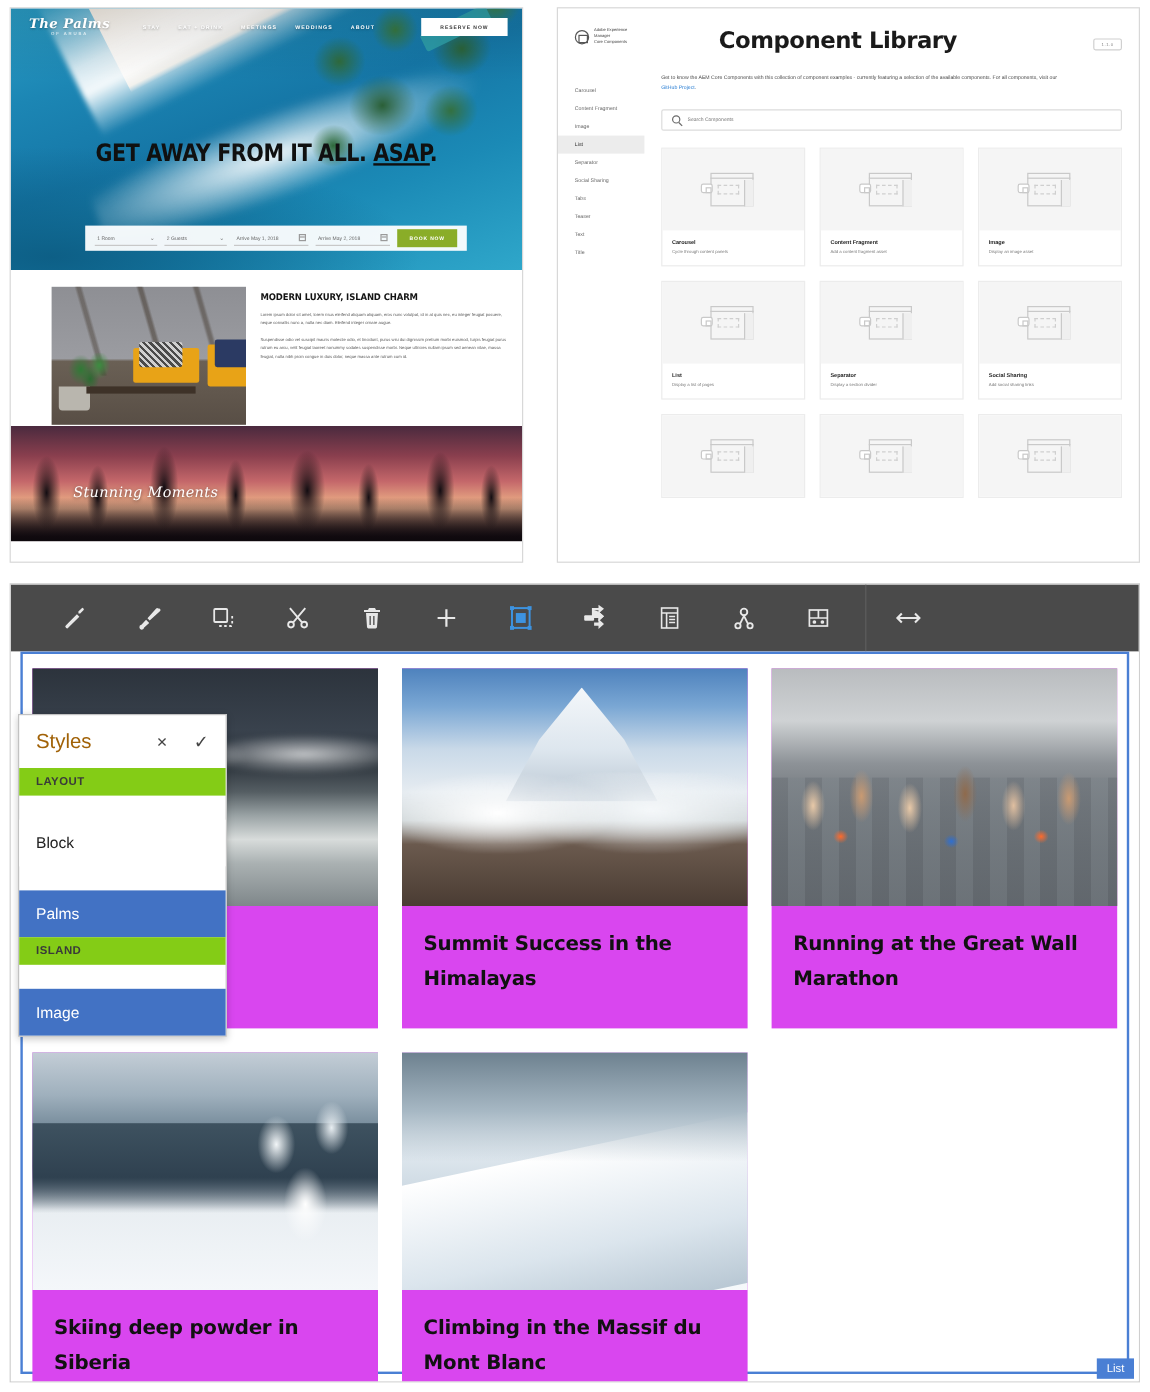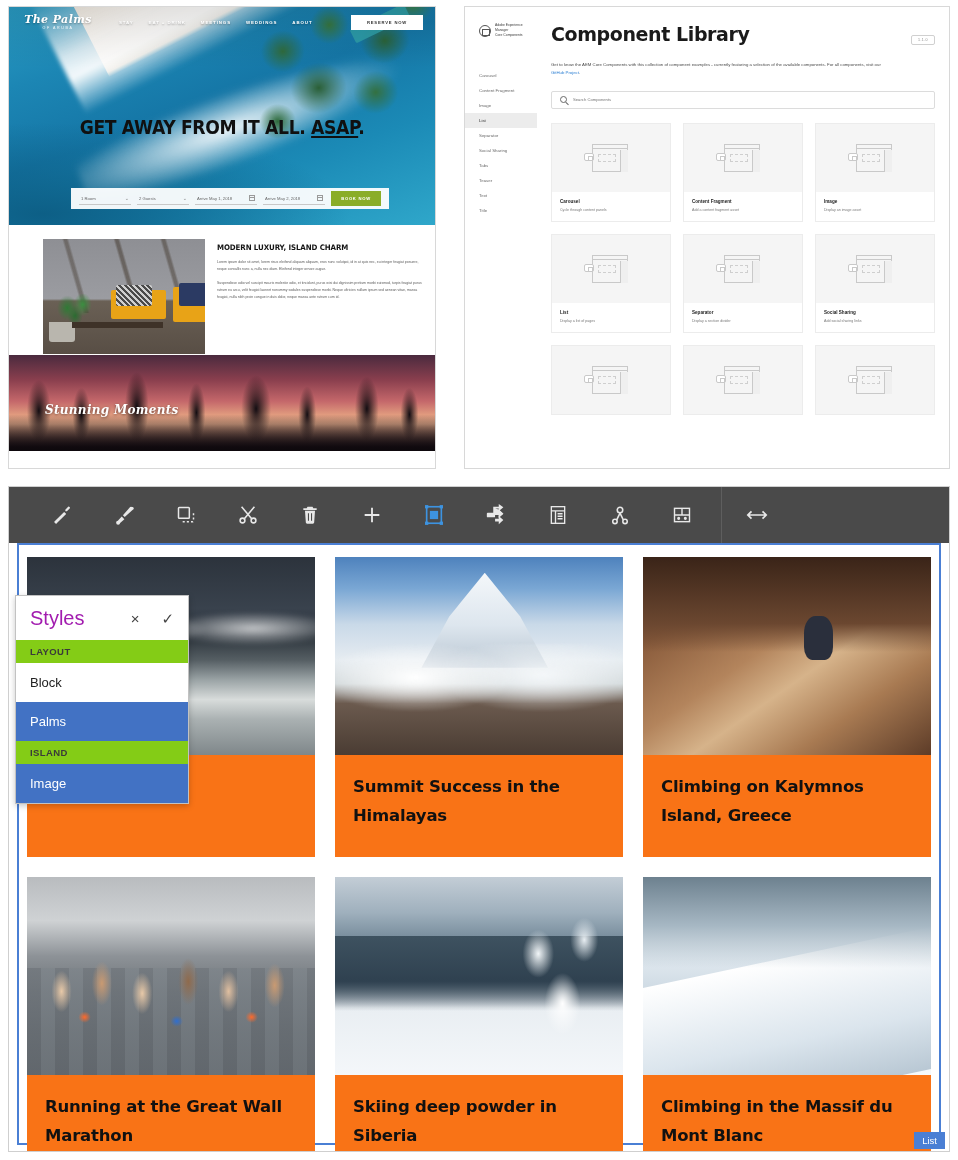--- a/index.html
+++ b/index.html
@@ -159,22 +159,22 @@
       radial-gradient(ellipse 4% 52% at 30% 54%, #130d12 0%, rgba(19,13,18,0) 70%),
       radial-gradient(ellipse 3% 44% at 44% 60%, #130d12 0%, rgba(19,13,18,0) 70%),
       radial-gradient(ellipse 5% 50% at 58% 56%, #130d12 0%, rgba(19,13,18,0) 70%),
       radial-gradient(ellipse 3% 42% at 70% 62%, #130d12 0%, rgba(19,13,18,0) 70%),
       radial-gradient(ellipse 4% 48% at 84% 56%, #130d12 0%, rgba(19,13,18,0) 70%),
       radial-gradient(ellipse 3% 40% at 94% 62%, #130d12 0%, rgba(19,13,18,0) 70%),
       linear-gradient(to bottom, rgba(0,0,0,0) 62%, rgba(10,6,10,.9) 100%);
   }
   .moments-title {
     position:absolute; left:36px; top:48px; color:#fff;
-    font-family:"DejaVu Serif", serif; font-style:italic; font-weight:700;
-    font-size:12px; letter-spacing:.3px; text-shadow:0 1px 3px rgba(0,0,0,.55);
+    font-family:"DejaVu Serif", serif; font-style:italic; font-weight:400;
+    font-size:12px; letter-spacing:.3px; text-shadow:0 1px 3px rgba(0,0,0,.55);padding-left:16px;
   }
 
   
   #panel-cl {
     position:absolute; left:464px; top:6px; width:486px; height:463px;
     background:#fff; border:1px solid #d8d8d8; overflow:hidden;
   }
   .cl-inner { display:flex; height:100%; }
   .cl-side { width:72px; flex:0 0 auto; padding:16px 0 0 0; }
   .cl-logo { display:flex; align-items:center; gap:4px; padding:0 0 0 14px; margin-bottom:30px; }
@@ -185,21 +185,21 @@
   .cl-logo-mark:after {
     content:""; position:absolute; left:2px; top:3px; width:6px; height:5px;
     border:1px solid #555;
   }
   .cl-logo-txt { font-size:3.4px; line-height:1.5; color:#3b3b3b; }
   .cl-nav-item {
     font-size:4.4px; color:#6b6b6b; padding:5px 0 5px 14px; cursor:pointer;
   }
   .cl-nav-item.active { background:#ececec; color:#2b2b2b; }
   .cl-main { flex:1; padding:16px 14px 0 14px; position:relative; }
-  .cl-titlerow { display:flex; align-items:flex-end; }
+  .cl-titlerow { display:flex; align-items:center;margin-left:48px; }
   .cl-title {
     font-family:"DejaVu Sans", sans-serif; font-size:19px; font-weight:700;
     color:#1a1a1a; letter-spacing:-.4px;
   }
   .cl-version {
     margin-left:auto; margin-top:5px; border:1px solid #d0d0d0; border-radius:2px;
     font-size:3.6px; color:#8a8a8a; padding:2px 6px; letter-spacing:.4px;
   }
   .cl-desc { margin-top:16px; font-size:4.3px; line-height:1.85; color:#4a4a4a; max-width:330px; }
   .cl-desc a { color:#2a7ed3; text-decoration:none; }
@@ -244,21 +244,21 @@
 
   .canvas { position:relative; height:610px; background:#fff; }
   .canvas-frame {
     position:absolute; left:8px; top:0px; right:8px; bottom:8px;
     border:2px solid #4a7fd4;
   }
   .cards-grid {
     position:absolute; left:18px; top:14px; right:18px;
     display:grid; grid-template-columns:repeat(3,1fr); gap:20px 20px;
   }
-  .card { background:#f97316; }
+  .card { background:#d946ef; }
   .card-img { width:100%; height:198px; background:#4a5560; position:relative; overflow:hidden; }
   .card-title {
     padding:18px 18px 26px 18px; font-size:16.5px; font-weight:700;
     color:#111; line-height:1.75; letter-spacing:-.2px;
     font-family:"DejaVu Sans", sans-serif;
   }
 
   
   .ph-lofoten {
     background:
@@ -345,29 +345,29 @@
 
   
   .styles-panel {
     position:absolute; left:6px; top:52px; width:174px;
     background:#fff; border:1px solid #c2c2c2; box-shadow:0 2px 6px rgba(0,0,0,.22);
     z-index:30;
   }
   .sp-head {
     display:flex; align-items:center; height:44px; padding:0 14px; gap:0;
   }
-  .sp-title { font-size:20px; color:#a21caf; font-weight:400; }
+  .sp-title { font-size:17px; color:#a16207; font-weight:400; }
   .sp-x { margin-left:auto; font-size:15px; color:#444; cursor:pointer; line-height:1; }
   .sp-check { margin-left:22px; font-size:15px; color:#444; cursor:pointer; line-height:1; }
   .sp-group {
     background:#84cc16; font-size:9.5px; font-weight:700; color:#3a3a3a;
     letter-spacing:.4px; padding:6px 14px;
   }
   .sp-opt {
-    font-size:13px; color:#222; padding:12px 14px; cursor:pointer; background:#fff;
+    font-size:13px; color:#222; padding:12px 14px; cursor:pointer; background:#fff;margin-top:20px;
   }
   .sp-opt.sel { background:#4272c4; color:#fff; }
 
   .list-badge {
     position:absolute; right:4px; bottom:4px; background:#4a7fd4; color:#fff;
     font-size:9.5px; padding:3px 8px; z-index:25;
   }
 </style>
 </head>
 <body>
@@ -700,24 +700,20 @@
       <div class="cards-grid">
         <div class="card">
           <div class="card-img ph-lofoten"></div>
           <div class="card-title">Lofoten</div>
         </div>
         <div class="card">
           <div class="card-img ph-himalaya"></div>
           <div class="card-title">Summit Success in the Himalayas</div>
         </div>
         <div class="card">
-          <div class="card-img ph-kalymnos"></div>
-          <div class="card-title">Climbing on Kalymnos Island, Greece</div>
-        </div>
-        <div class="card">
           <div class="card-img ph-runners"></div>
           <div class="card-title">Running at the Great Wall Marathon</div>
         </div>
         <div class="card">
           <div class="card-img ph-siberia"></div>
           <div class="card-title">Skiing deep powder in Siberia</div>
         </div>
         <div class="card">
           <div class="card-img ph-montblanc"></div>
           <div class="card-title">Climbing in the Massif du Mont Blanc</div>

